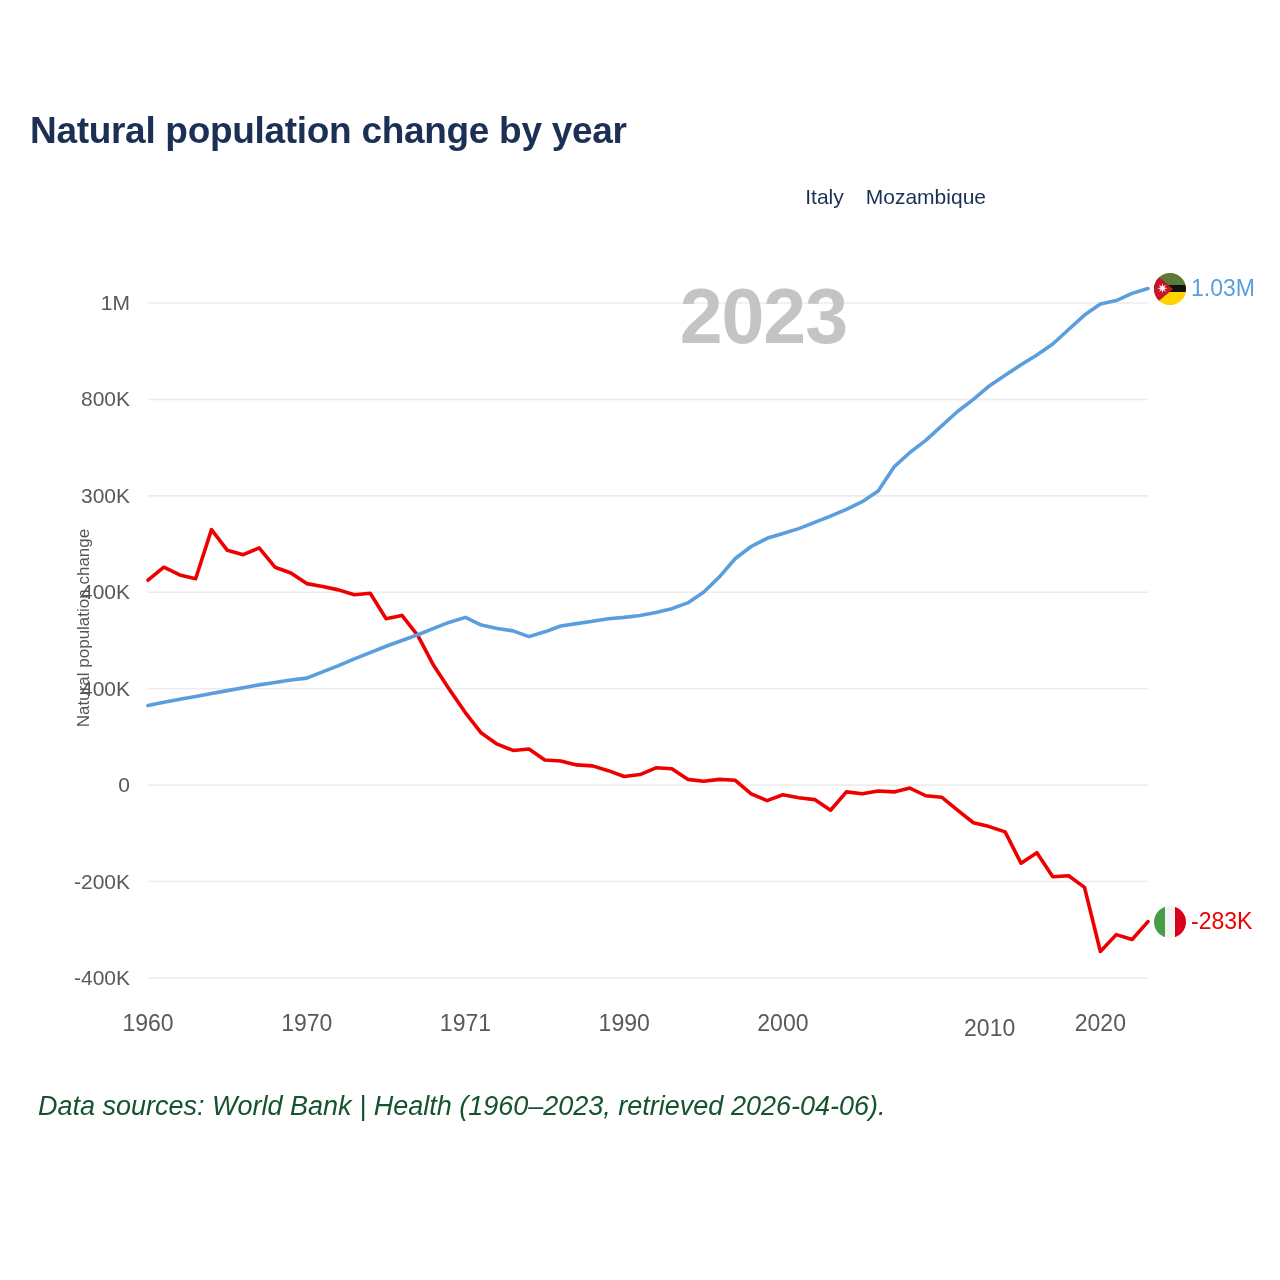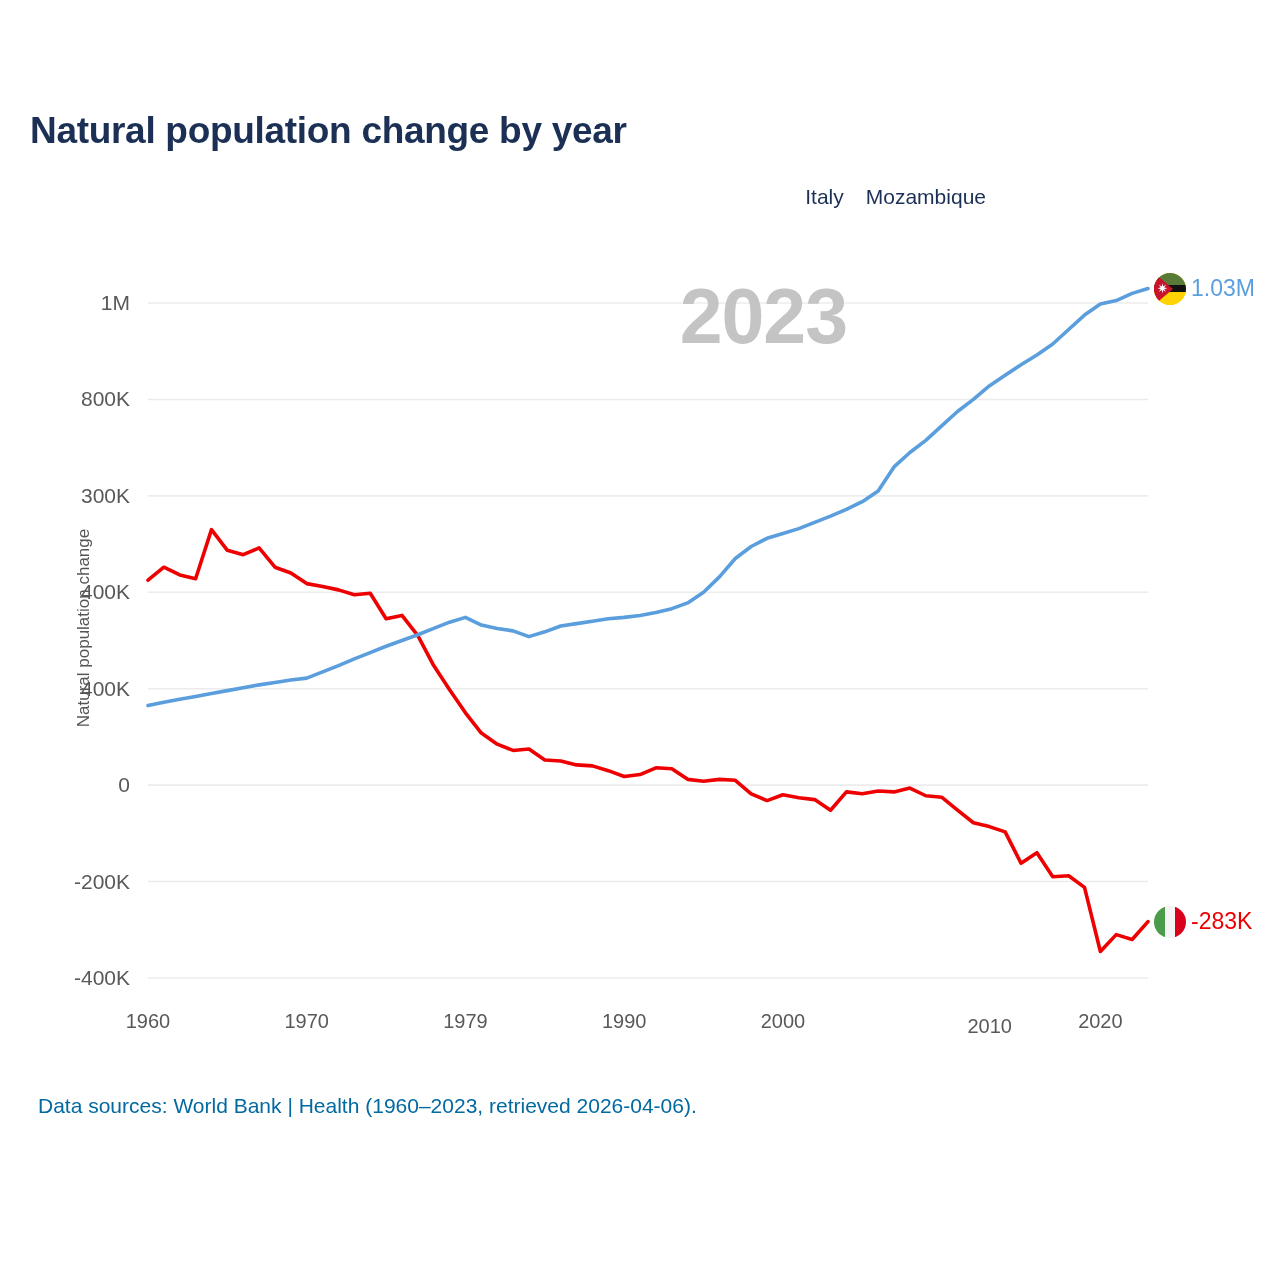--- a/index.html
+++ b/index.html
@@ -79,21 +79,21 @@
     right: 0;
     width: 120px;
     text-align: right;
     font-size: 21px;
     color: #595959;
     transform: translateY(-50%);
     white-space: nowrap;
   }
   .xtick {
     position: absolute;
-    font-size: 20px;
+    font-size: 23px;
     color: #595959;
     transform: translateX(-50%);
     white-space: nowrap;
   }
   .watermark {
     position: absolute;
     right: 165px;
     top: 278px;
     font-size: 77px;
     font-weight: bold;
@@ -154,23 +154,24 @@
     position: absolute;
     left: 3px; top: 9px;
     color: #ffffff;
     font-size: 13px;
     line-height: 13px;
   }
   .footer {
     position: absolute;
     left: 38px;
     top: 1086px;
-    font-size: 21px;
-    color: #0369a1;
+    font-size: 27px;
+    color: #14532d;
     line-height: 40px;
+    font-style: italic;
   }
   .footer div { white-space: nowrap; }
 </style>
 </head>
 <body>
 
 <div class="page">
 
   <div class="chart-title">Natural population change by year</div>
 
@@ -205,21 +206,21 @@
         <div class="ytick" style="top: 495.857px; right: 1150px;">300K</div>
         <div class="ytick" style="top: 592.286px; right: 1150px;">400K</div>
         <div class="ytick" style="top: 688.714px; right: 1150px;">400K</div>
         <div class="ytick" style="top: 785.143px; right: 1150px;">0</div>
         <div class="ytick" style="top: 881.571px; right: 1150px;">-200K</div>
         <div class="ytick" style="top: 978px; right: 1150px;">-400K</div>
       </div>
     <div id="x-ticks">
         <div class="xtick" style="left: 148px; top: 1010px;">1960</div>
         <div class="xtick" style="left: 306.73px; top: 1010px;">1970</div>
-        <div class="xtick" style="left: 465.46px; top: 1010px;">1979</div>
+        <div class="xtick" style="left: 465.46px; top: 1010px;">1971</div>
         <div class="xtick" style="left: 624.19px; top: 1010px;">1990</div>
         <div class="xtick" style="left: 782.921px; top: 1010px;">2000</div>
         <div class="xtick" style="left: 941.651px; top: 1015px; margin-left: 48px;">2010</div>
         <div class="xtick" style="left: 1100.38px; top: 1010px;">2020</div>
       </div>
   </div>
 
   <div class="watermark">2023</div>
 
   <div class="endpoint" id="endpoint-mz" style="left: 1154px; top: 288.536px;">

